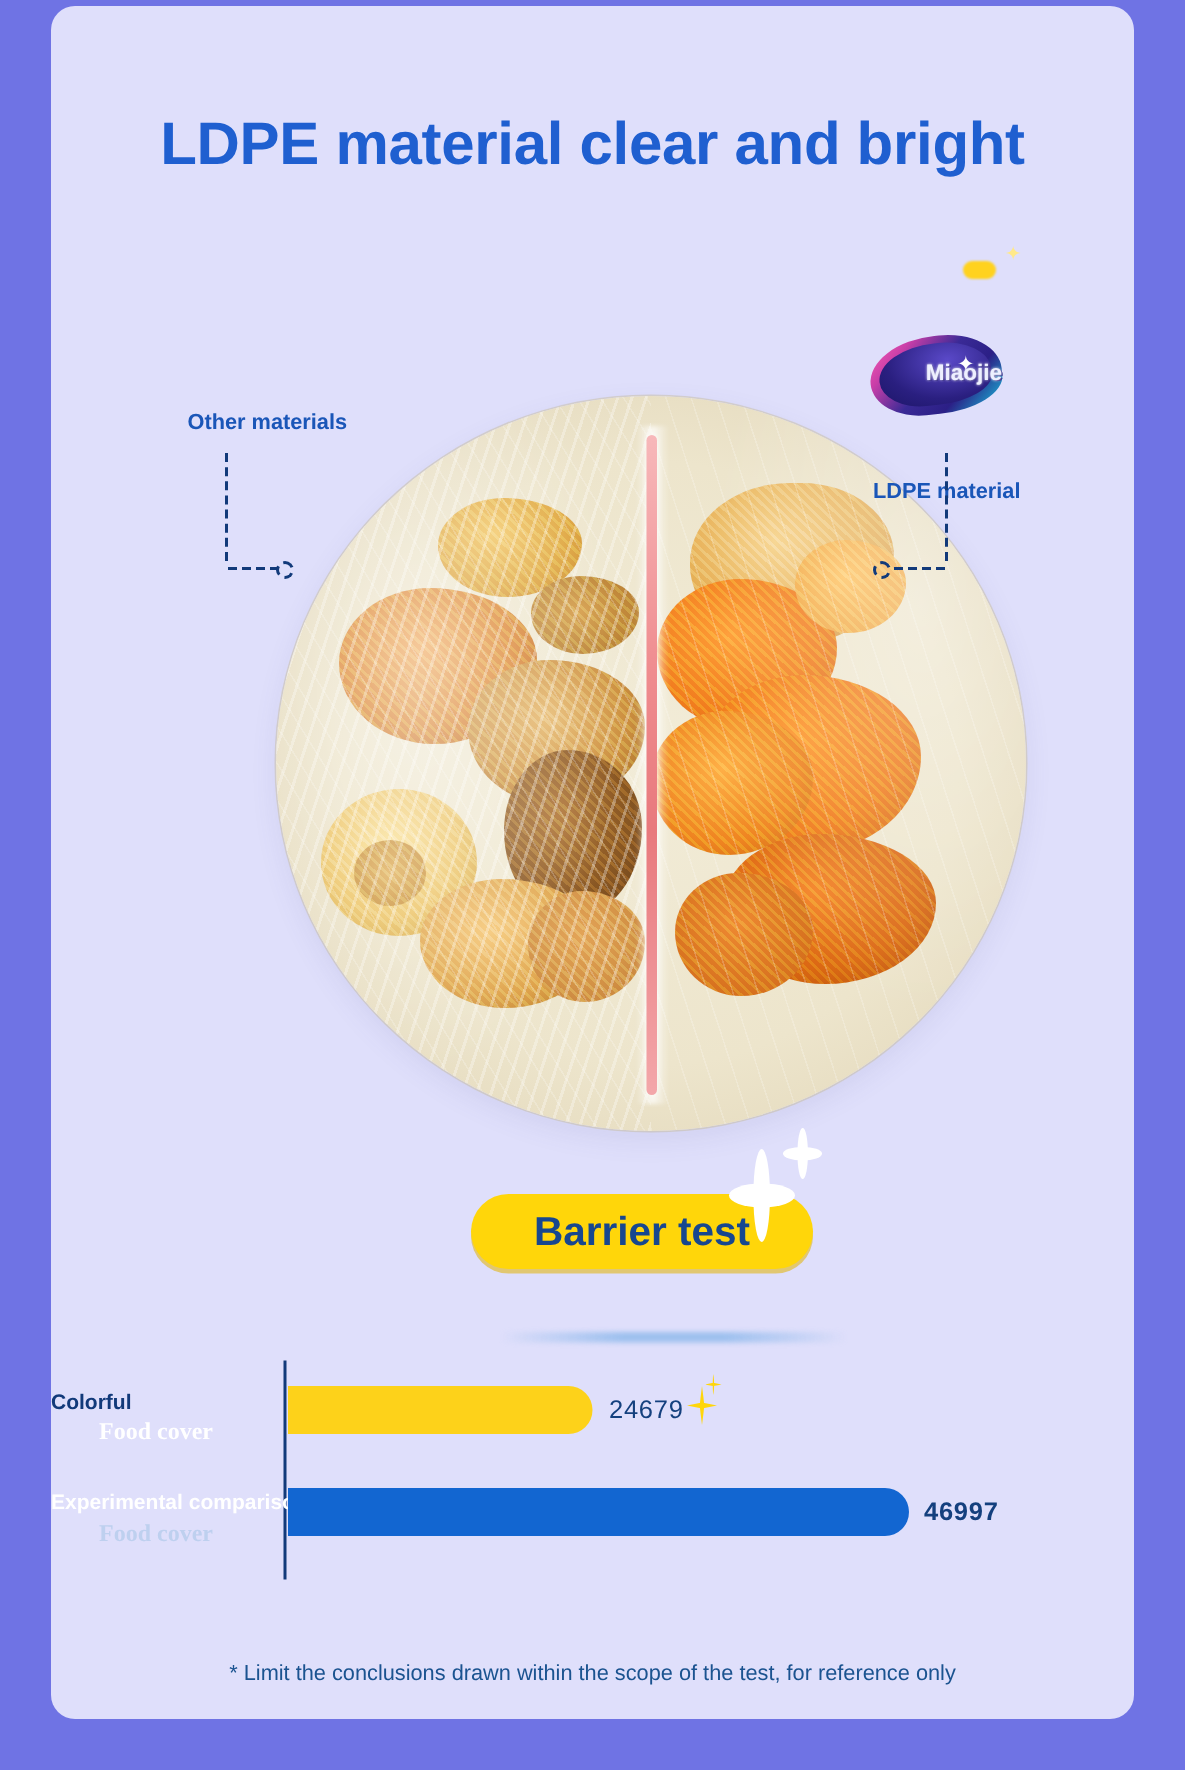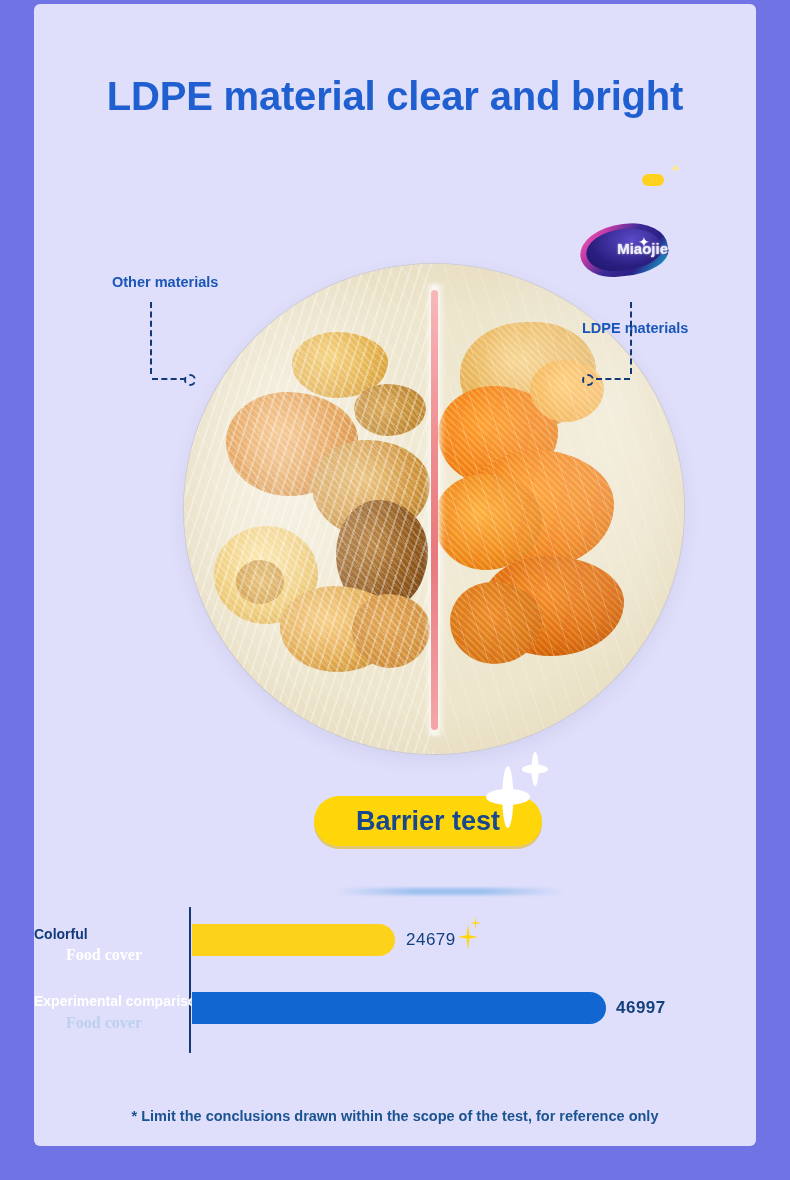--- a/index.html
+++ b/index.html
@@ -10,21 +10,21 @@
     overflow:hidden;
     position:relative;
   }
   #stage { position:absolute; inset:0; width:790px; height:1180px; }
 
   .card {
     position:absolute;
     left:34px; top:4px;
     width:722px; height:1142px;
     background:#dfdffb;
-    border-radius:6px;
+    border-radius:16px;
     overflow:hidden;
     padding-left:36px;
   }
 
   
   .title {
     position:absolute; left:0; top:70px; width:100%;
     text-align:center;
     font-size:40px; font-weight:bold;
     color:#1f5fd0;
@@ -199,21 +199,21 @@
 
   
   .tips {
     position:absolute; left:0; top:1072px; width:100%;
     text-align:center;
     font-size:11px; font-weight:bold; color:#3b72b8;
   }
   .limit {
     position:absolute; left:0; top:1104px; width:100%;
     text-align:center;
-    font-size:14.5px; font-weight:bold; color:#1b5390;
+    font-size:14.5px; font-weight:normal; color:#1b5390;
   }
 </style>
 </head>
 <body>
 
 <div id="stage">
   <div class="card">
 
     <div class="title">LDPE material clear and bright</div>
     <div class="subtitle-spark"></div>
@@ -242,42 +242,42 @@
           <div class="food" style="left:48px;top:292px;width:142px;height:100px;background:radial-gradient(ellipse at 42% 38%,#f58a2a,#dd6d14 58%,#b85408);"></div>
           <div class="food" style="left:16px;top:318px;width:92px;height:82px;background:radial-gradient(ellipse at 45% 40%,#ef8f34,#cf6c16);"></div>
           <div class="food" style="left:96px;top:96px;width:74px;height:62px;background:radial-gradient(ellipse at 45% 40%,#ffc463,#eda23c);"></div>
         </div>
 
         <div class="divider-sheen"></div>
         <div class="divider"></div>
       </div>
     </div>
 
-    <div class="callout-label" style="left:78px; top:270px;">Other materials</div>
+    <div class="callout-label" style="left:91px; top:270px;">Other materials</div>
     <div class="bracket" style="left:116px; top:298px; width:50px; height:78px;">
       <div class="v" style="left:0;"></div>
       <div class="h" style="left:2px;"></div>
       <div class="dot" style="left:34px;"></div>
     </div>
 
     <div class="logo" style="position:absolute; left:546px; top:220px; width:88px; height:52px;">
       <div style="position:absolute; inset:0;
                   background:linear-gradient(135deg,#ff63b5 0%,#c93ea8 22%,#3a2a96 48%,#2b1f86 70%,#17c7e0 100%);
                   border-radius:60% 52% 58% 46% / 62% 58% 48% 54%;
                   transform:rotate(-6deg);"></div>
       <div style="position:absolute; left:6px; top:5px; right:7px; bottom:6px;
                   background:radial-gradient(ellipse at 62% 28%, #5a49c8, #2a1f80 62%, #1b1566);
                   border-radius:60% 52% 58% 46% / 62% 58% 48% 54%;
                   transform:rotate(-6deg);"></div>
       <div style="position:absolute; left:58px; top:12px; width:12px; height:12px; color:#fff; font-size:14px; line-height:12px;">✦</div>
       <div style="position:absolute; left:0; top:16px; width:100%; text-align:right;
                   font-size:15px; font-weight:bold; color:#eef0ff;
                   text-shadow:0 0 2px #fff, 1px 1px 0 #2a1f80;">Miaojie</div>
     </div>
-    <div class="callout-label" style="left:548px; top:316px;">LDPE materials</div>
+    <div class="callout-label" style="left:548px; top:316px;">LDPE material</div>
     <div class="bracket" style="left:548px; top:298px; width:50px; height:78px;">
       <div class="v" style="right:0; left:auto;"></div>
       <div class="h" style="right:2px;"></div>
       <div class="dot" style="left:0;"></div>
     </div>
 
     <div class="badge">
       <span>Barrier test</span>
     </div>
     <div class="spark" style="left:452px; top:762px; width:44px; height:62px;"></div>

